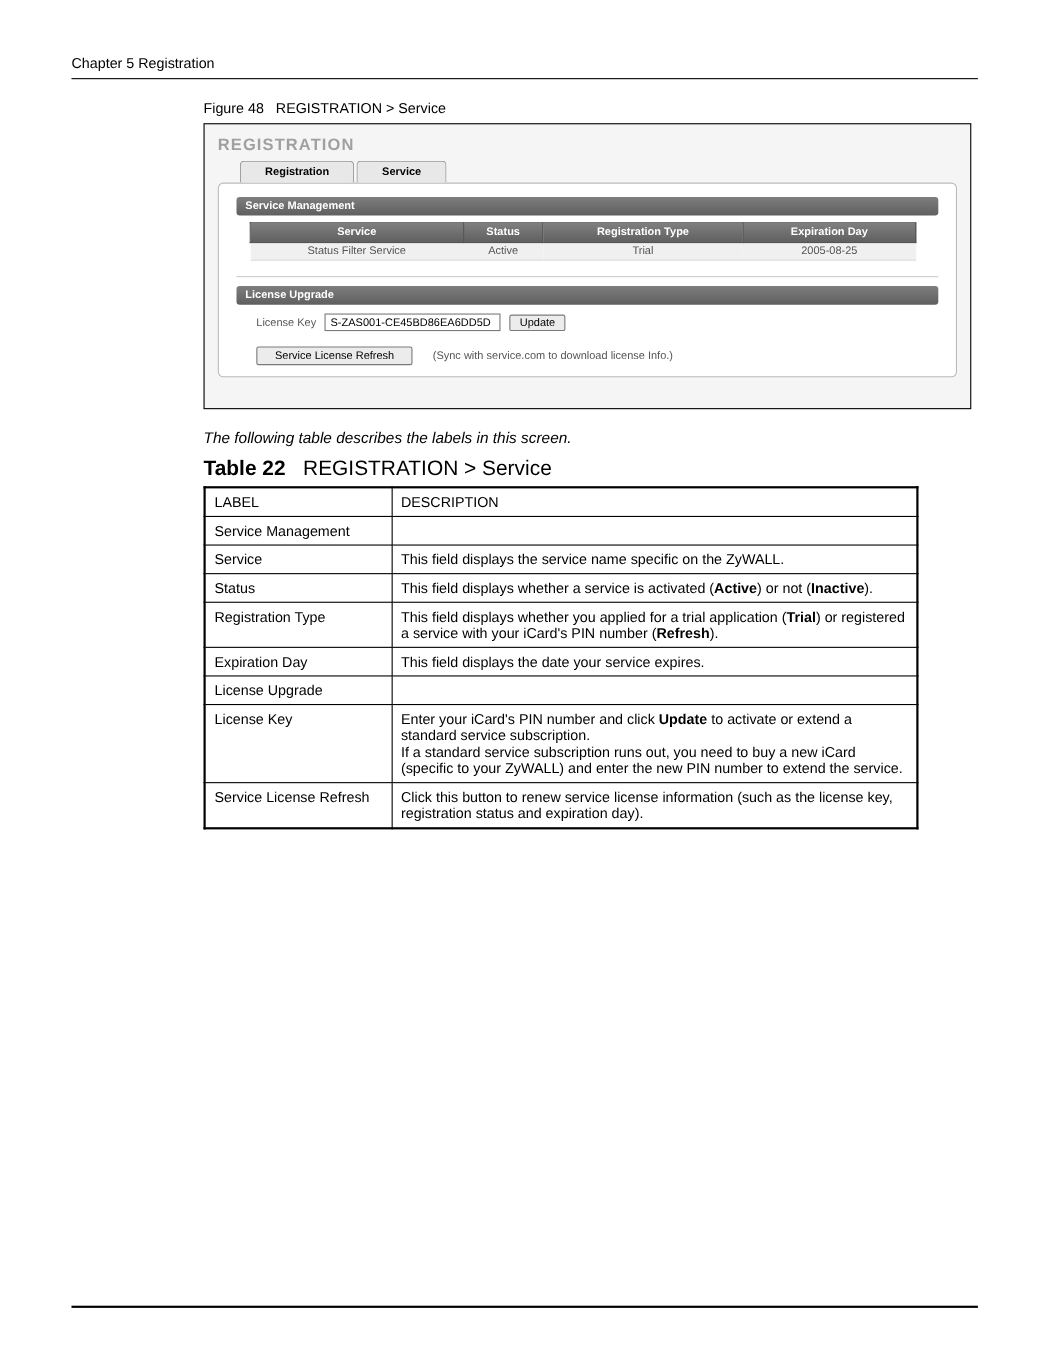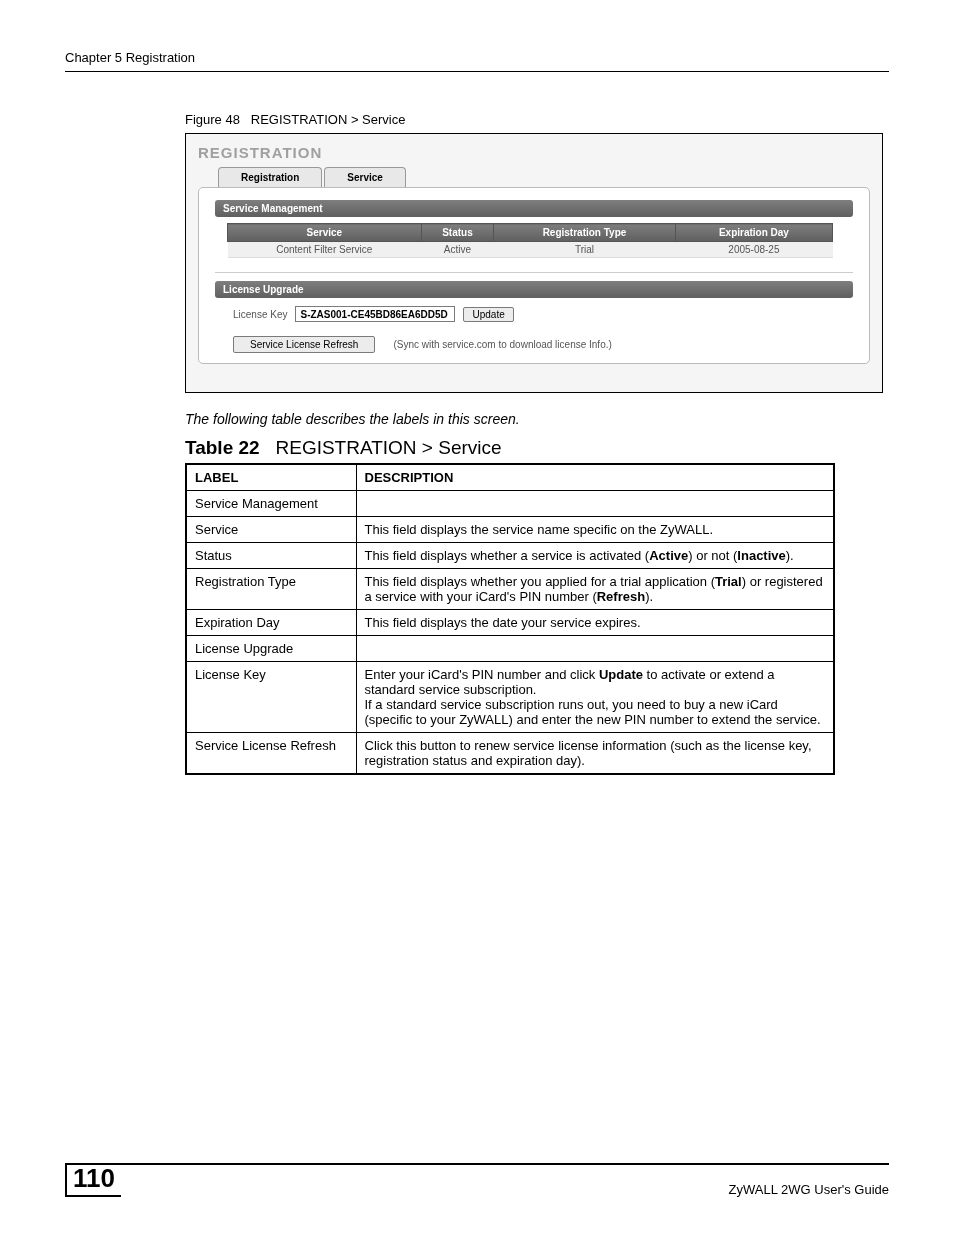--- a/index.html
+++ b/index.html
@@ -12,21 +12,21 @@
     font-size: 13px;
   }
   .page {
     padding: 50px 65px 40px 65px;
     min-height: 1235px;
     position: relative;
   }
   .header-line {
     border-bottom: 1px solid #000;
     padding-bottom: 6px;
-    margin-bottom: 40px;
+    margin-bottom: 19px;
     font-size: 13px;
   }
   .content-indent {
     margin-left: 120px;
   }
   .figure-caption {
     font-size: 13px;
     margin-bottom: 6px;
   }
   .figure-caption .bold { font-weight: normal; }
@@ -87,21 +87,20 @@
     text-align: center;
     color: #555;
   }
   hr.sep { border: none; border-top: 1px solid #ccc; margin: 14px 0 8px 0; }
   .row { display: flex; align-items: center; font-size: 10px; color: #555; margin: 8px 0 0 18px; gap: 8px; }
   .row input[type=text] {
     font-size: 10px;
     padding: 1px 4px;
     height: 16px;
     border: 1px solid #7a7a7a;
-    font-weight: bold;
   }
   .btn {
     font-size: 10px;
     padding: 1px 8px;
     background: #ececec;
     border: 1px solid #7a7a7a;
     border-radius: 2px;
   }
   .row2 { display: flex; align-items: center; gap: 18px; font-size: 10px; color: #555; margin: 14px 0 0 18px; }
 
@@ -111,21 +110,21 @@
     border-collapse: collapse;
     width: 650px;
     border: 2px solid #000;
     font-size: 13px;
   }
   .doc-table th {
     text-align: left;
     background: #fff;
     border: 1px solid #000;
     padding: 5px 8px;
-    font-weight: bold;
+    font-weight: normal;
   }
   .doc-table td {
     border: 1px solid #000;
     padding: 5px 8px;
     vertical-align: top;
   }
   .doc-table td:first-child { width: 170px; }
   .footer {
     position: absolute;
     bottom: 38px;
@@ -173,21 +172,21 @@
 
         <table class="svc-table">
           <tbody>
               <tr>
             <th style="width:32%">Service</th>
             <th style="width:12%">Status</th>
             <th style="width:30%">Registration Type</th>
             <th style="width:26%">Expiration Day</th>
           </tr>
           <tr>
-            <td>Content Filter Service</td>
+            <td>Status Filter Service</td>
             <td>Active</td>
             <td>Trial</td>
             <td>2005-08-25</td>
           </tr>
         </tbody>
           </table>
 
         <hr class="sep">
 
         <div class="section-bar">License Upgrade</div>
@@ -257,19 +256,15 @@
         <td>Service License Refresh</td>
         <td>Click this button to renew service license information (such as the license key, registration status and expiration day).</td>
       </tr>
     </tbody>
       </table>
 
   </div>
 
   <div class="footer">
     <div class="footer-line"></div>
-    <div class="footer-row">
-      <span class="page-num">110</span>
-      <span class="footer-title">ZyWALL 2WG User's Guide</span>
-    </div>
   </div>
 
 </div>
 
 </body></html>

